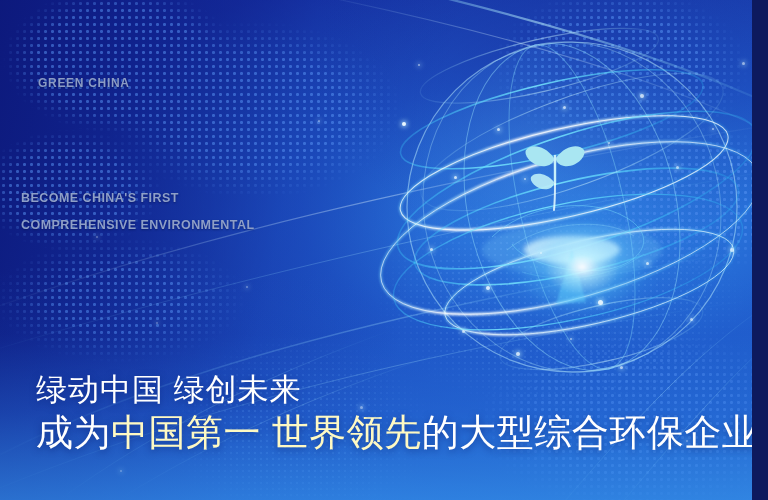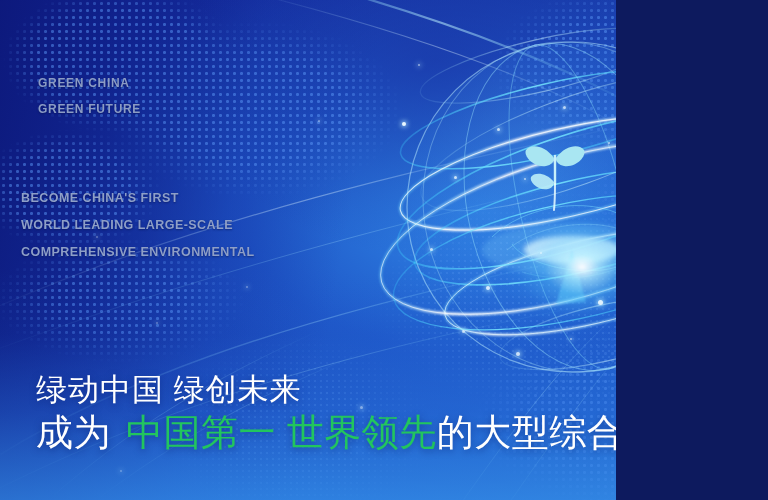--- a/index.html
+++ b/index.html
@@ -2,21 +2,21 @@
 <html><head>
 <meta charset="utf-8">
 <style>
   html, body {
     margin: 0;
     padding: 0;
     background: #0d1a5e;
   }
   #banner {
     position: relative;
-    width: 616px;
+    width: 752px;
     height: 500px;
     overflow: hidden;
     font-family: "Liberation Sans", sans-serif;
     background: #1a2f9b;
     user-select: none;
   }
 
   
   .bg-base {
     position: absolute;
@@ -158,21 +158,21 @@
     text-shadow: 0 2px 7px rgba(10,30,110,0.55);
   }
   .cn-line2 {
     font-size: 37px;
     font-weight: normal;
     letter-spacing: 0.5px;
     line-height: 46px;
     white-space: nowrap;
     text-shadow: 0 2px 7px rgba(10,30,110,0.55);
   }
-  .cn-hl { color: #22c55e; margin-left: 15px; }
+  .cn-hl { color: #fef9c3; }
 </style>
 </head>
 <body>
 
 <div id="banner">
 
   <div class="bg-base"></div>
   <div class="bg-left-dark"></div>
   <div class="bg-topright-glow"></div>
   <div class="dots m1"></div>
@@ -324,26 +324,24 @@
     <div class="pt" style="left:246px; top:286px; width:2px; height:2px; opacity:.4;"></div>
     <div class="pt" style="left:156px; top:322px; width:2px; height:2px; opacity:.35;"></div>
     <div class="pt" style="left:96px;  top:236px; width:2px; height:2px; opacity:.35;"></div>
     <div class="pt" style="left:360px; top:406px; width:3px; height:3px; opacity:.5;"></div>
     <div class="pt" style="left:686px; top:440px; width:2px; height:2px; opacity:.4;"></div>
     <div class="pt" style="left:120px; top:470px; width:2px; height:2px; opacity:.35;"></div>
   </div>
 
   <div class="en-top">
     <div>GREEN CHINA</div>
-    <div>GREEN FUTURE</div>
   </div>
 
   <div class="en-main">
     <div>BECOME CHINA'S FIRST</div>
-    <div>WORLD LEADING LARGE-SCALE</div>
     <div>COMPREHENSIVE ENVIRONMENTAL</div>
   </div>
 
   <div class="cn-block">
     <div class="cn-line1">绿动中国 绿创未来</div>
     <div class="cn-line2"><span>成为</span><span class="cn-hl">中国第一 世界领先</span><span>的大型综合环保企业集团</span></div>
   </div>
 
 </div>
 

